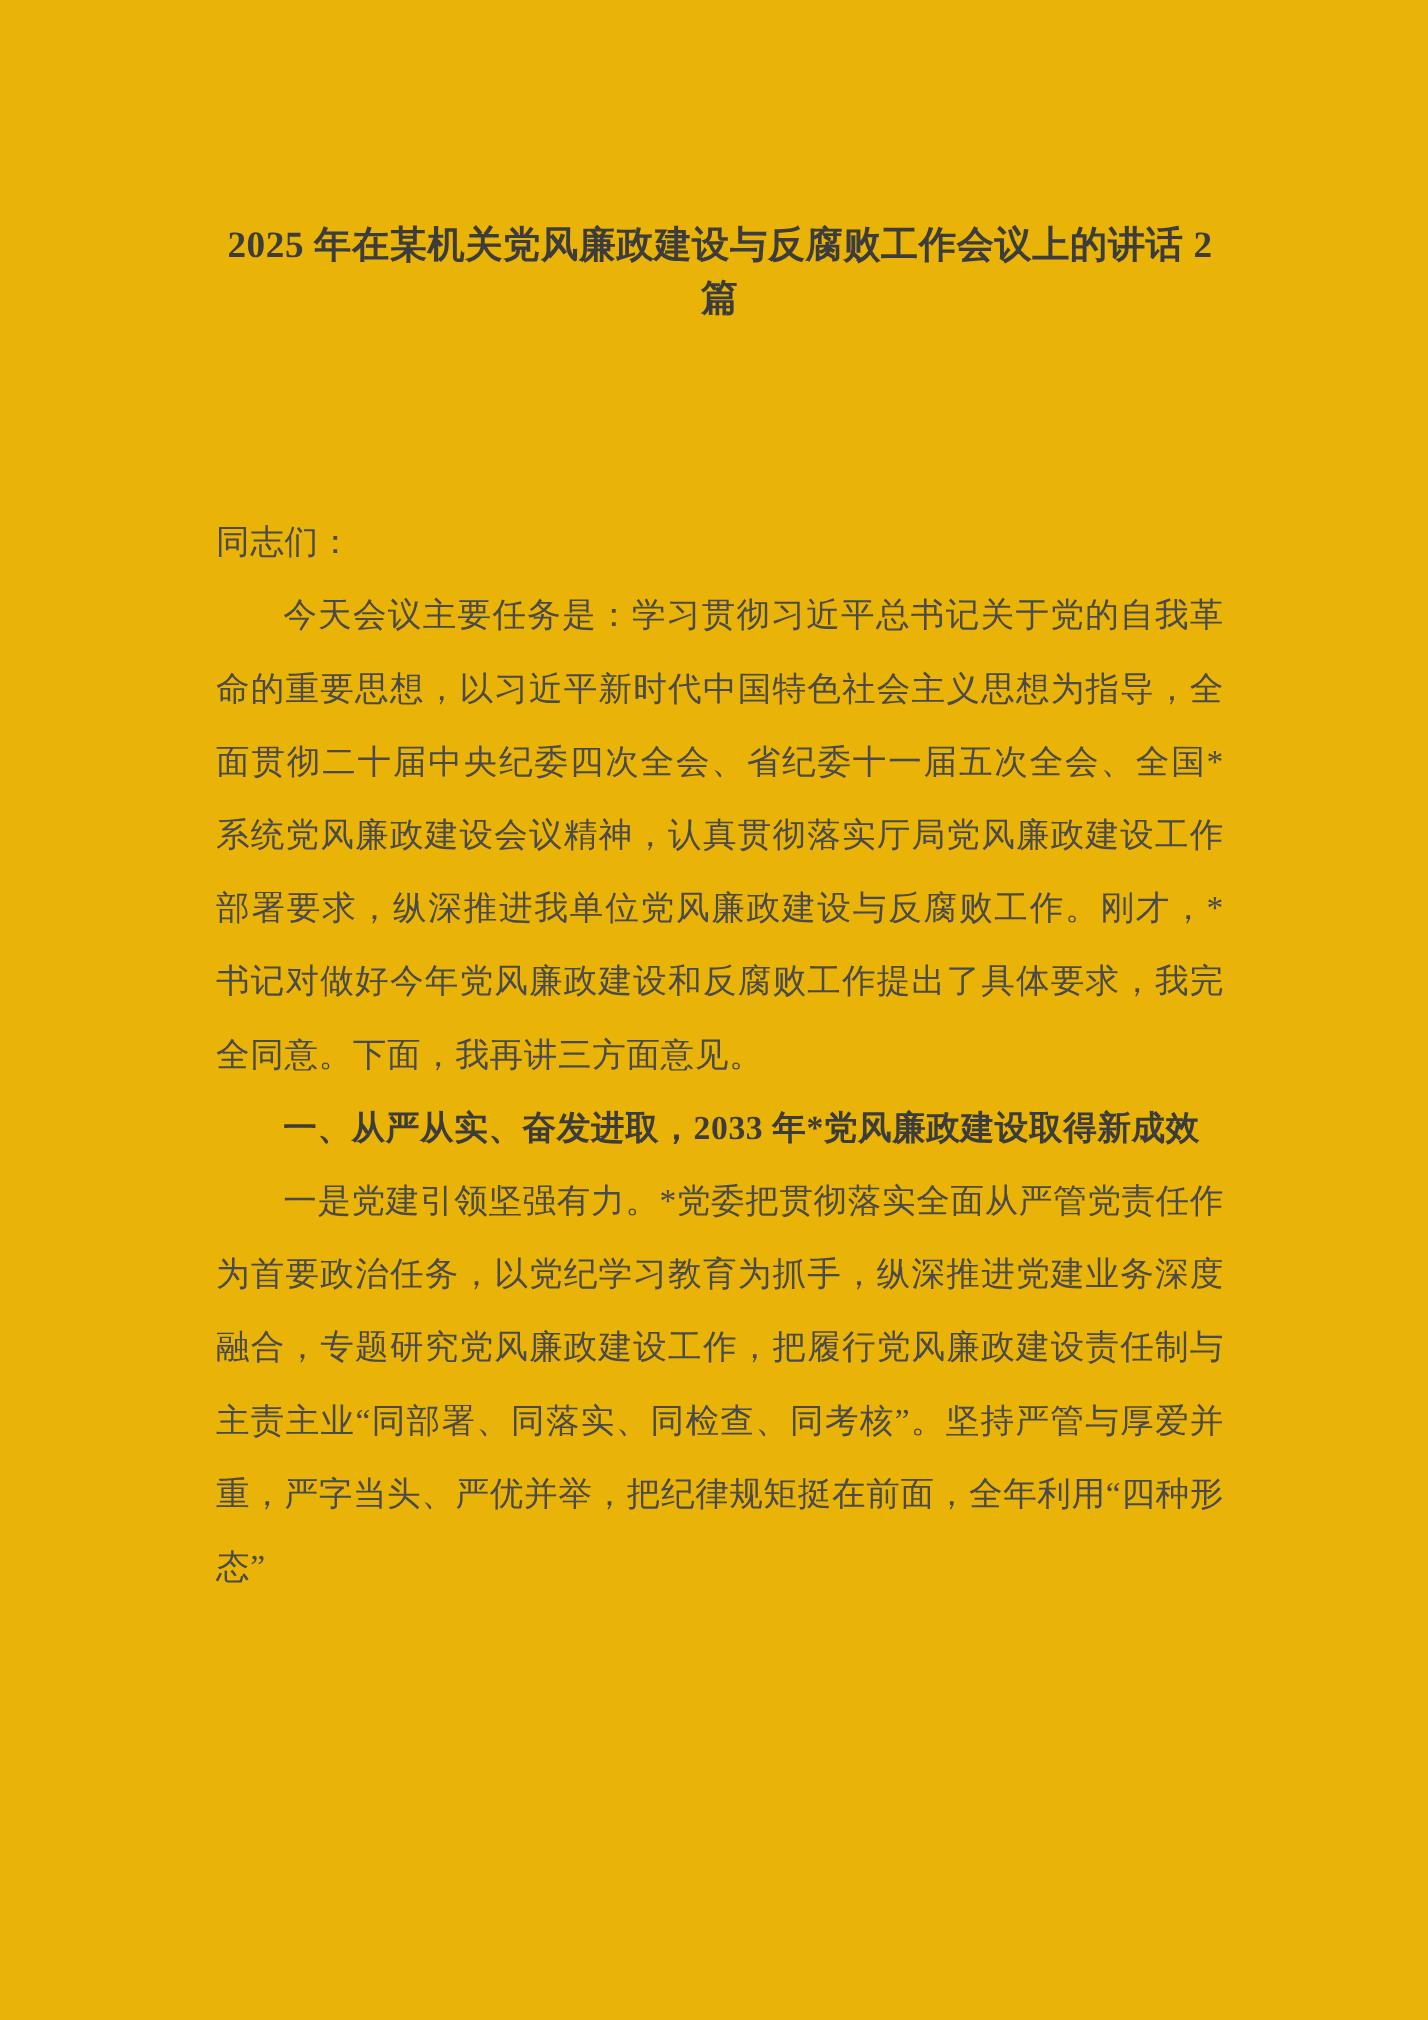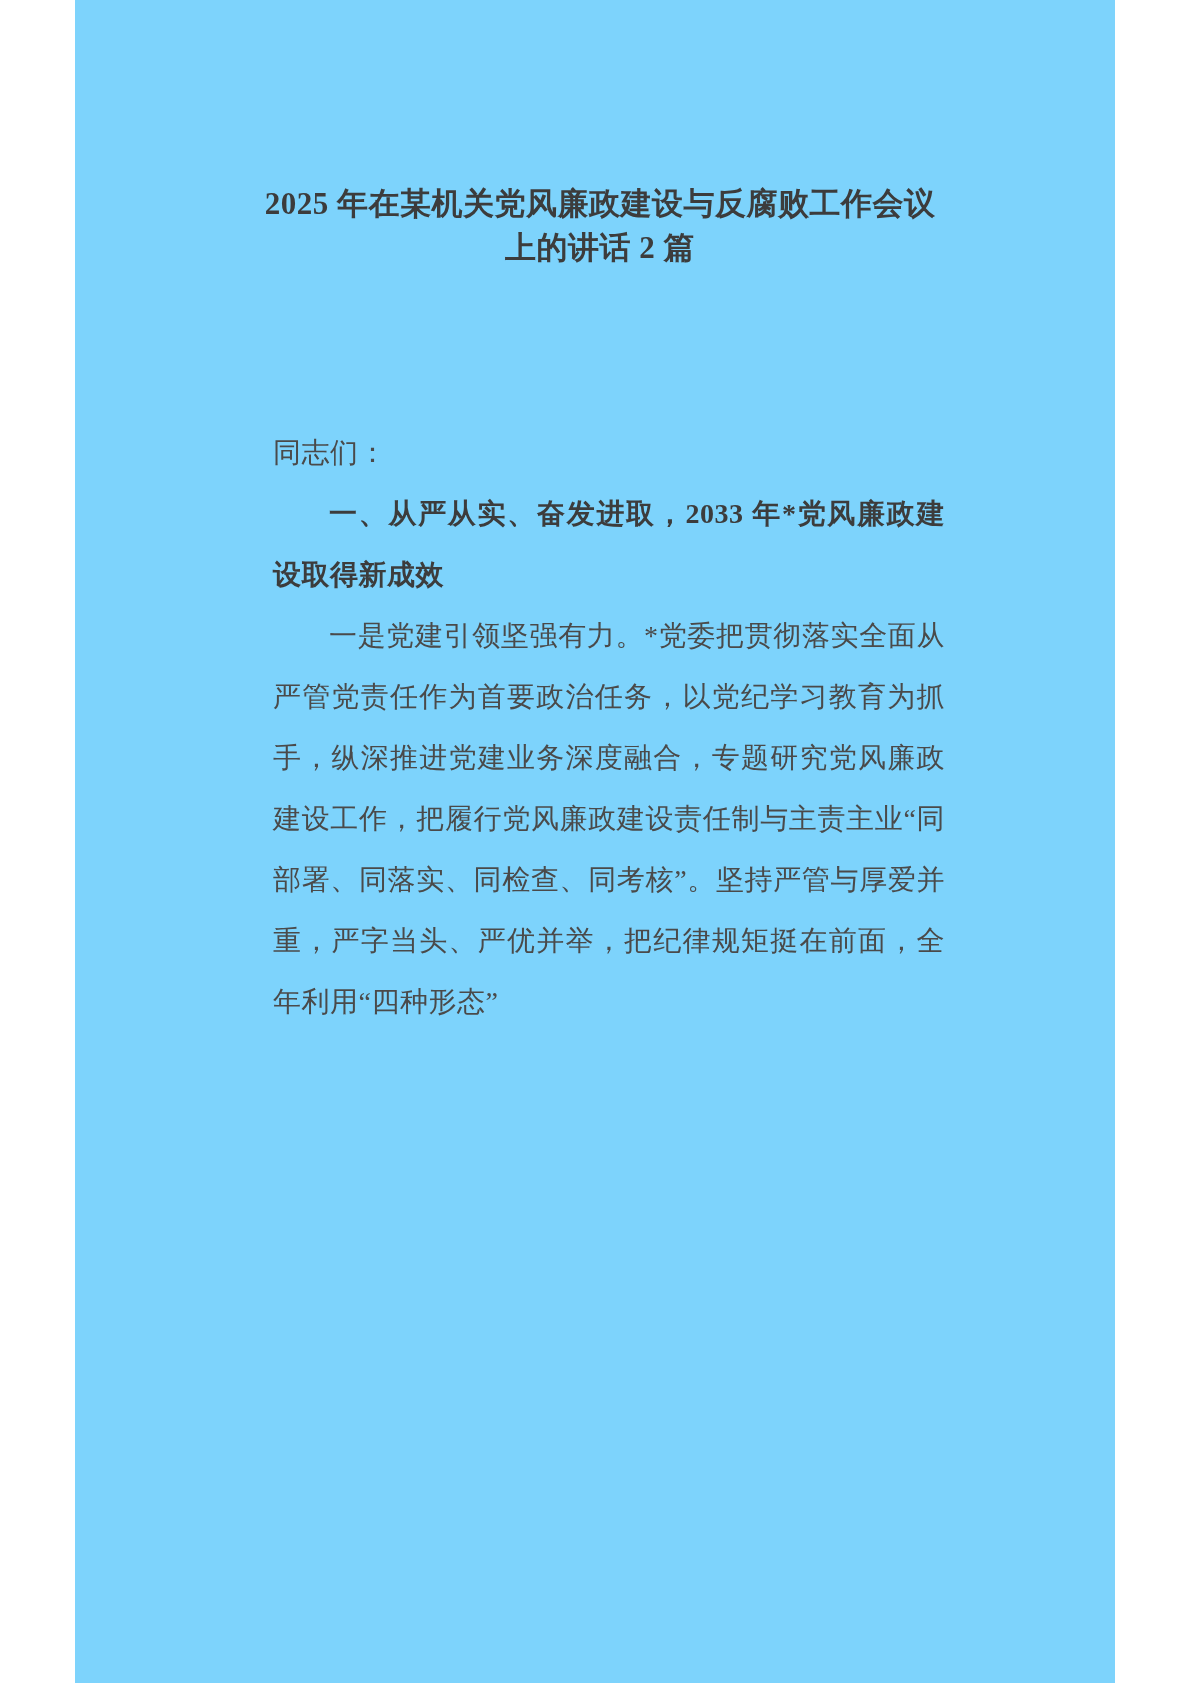--- a/index.html
+++ b/index.html
@@ -2,40 +2,39 @@
 <html><head>
 <meta charset="utf-8">
 <style>
   * { margin: 0; padding: 0; box-sizing: border-box; }
   html, body {
     background: #ffffff;
     font-family: "Liberation Serif", "DejaVu Serif", serif;
   }
   .page {
     position: relative;
-    width: 1040px;
+    width: 1190px;
     height: 1683px;
     margin: 0 auto;
-    background: #7dd3fc;
+    background: #eab308;
     overflow: hidden;
     padding: 0 170px 0 180px;
   }
   .doc-title {
     margin-top: 182px;
     font-size: 31px;
     line-height: 44px;
     font-weight: bold;
     text-align: center;
     color: #3c3c3c;
     letter-spacing: 0.5px;
   }
   .doc-body {
     margin-top: 152px;
     color: #4a4a4a;
-    margin-left: 18px;
   }
   .doc-body p {
     font-size: 28px;
     line-height: 61px;
     text-align: justify;
     letter-spacing: 0.5px;
   }
   p.salutation { text-indent: 0; }
   p.indent { text-indent: 2em; }
   p.heading {
@@ -46,19 +45,20 @@
 </style>
 </head>
 <body>
 
 <div class="page">
   <h1 class="doc-title">2025 年在某机关党风廉政建设与反腐败工作会议上的讲话 2 篇</h1>
 
   <div class="doc-body">
     <p class="salutation">同志们：</p>
 
+    <p class="indent">今天会议主要任务是：学习贯彻习近平总书记关于党的自我革命的重要思想，以习近平新时代中国特色社会主义思想为指导，全面贯彻二十届中央纪委四次全会、省纪委十一届五次全会、全国*系统党风廉政建设会议精神，认真贯彻落实厅局党风廉政建设工作部署要求，纵深推进我单位党风廉政建设与反腐败工作。刚才，*书记对做好今年党风廉政建设和反腐败工作提出了具体要求，我完全同意。下面，我再讲三方面意见。</p>
 
     <p class="heading">一、从严从实、奋发进取，2033 年*党风廉政建设取得新成效</p>
 
 
     <p class="indent">一是党建引领坚强有力。*党委把贯彻落实全面从严管党责任作为首要政治任务，以党纪学习教育为抓手，纵深推进党建业务深度融合，专题研究党风廉政建设工作，把履行党风廉政建设责任制与主责主业“同部署、同落实、同检查、同考核”。坚持严管与厚爱并重，严字当头、严优并举，把纪律规矩挺在前面，全年利用“四种形态”</p>
   </div>
 </div>
 
 </body></html>

